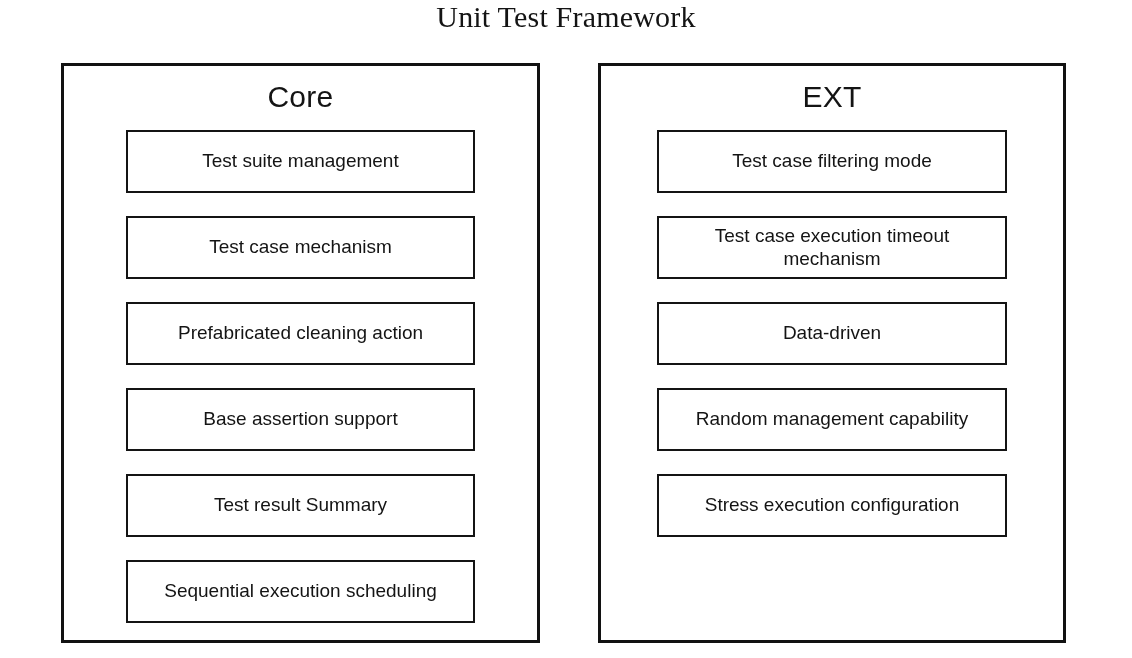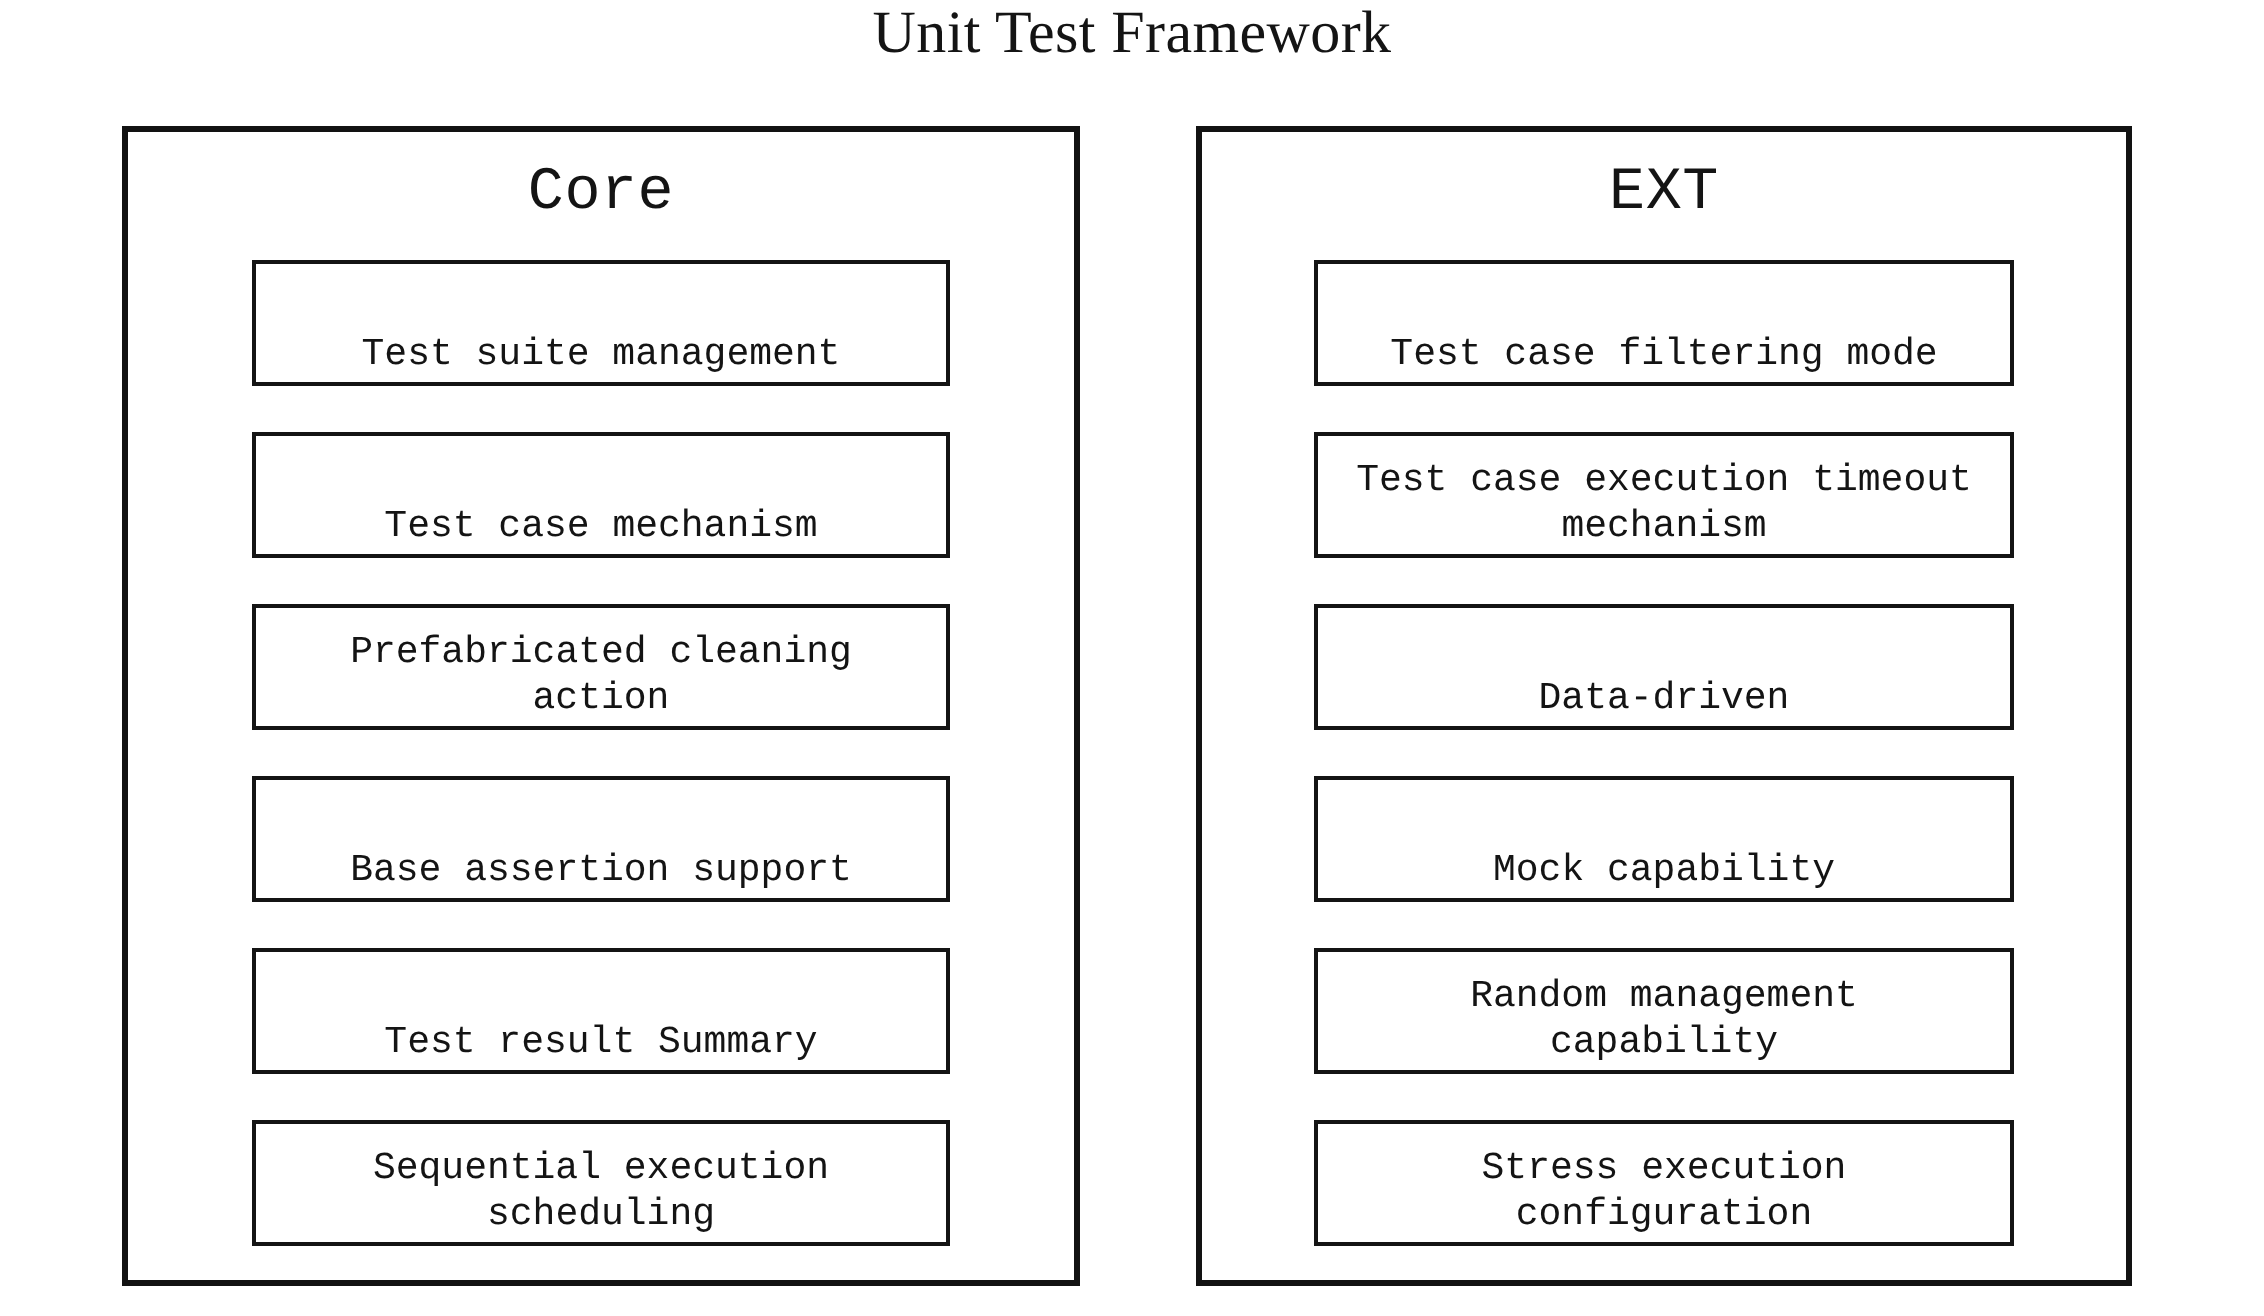--- a/index.html
+++ b/index.html
@@ -22,21 +22,20 @@
     color: #141414;
     font-family: Liberation Serif, serif;
   }
 
   .panel {
     position: absolute;
     top: 63px;
     height: 580px;
     border: 3px solid #121212;
     background: #ffffff;
-    font-family: Liberation Mono, monospace;
   }
   .panel-core { left: 61px;  width: 479px; }
   .panel-ext  { left: 598px; width: 468px; }
 
   .panel-title {
     margin-top: 16px;
     text-align: center;
     font-size: 30px;
     font-weight: normal;
     line-height: 1.0;
@@ -51,21 +50,21 @@
     flex-direction: column;
     align-items: center;
     gap: 23px;
   }
   .feature-box {
     width: 349px;
     height: 63px;
     border: 2.5px solid #141414;
     background: #ffffff;
     display: flex;
-    align-items: flex-end;
+    align-items: center;
     justify-content: center;
     text-align: center;
     padding: 2px 14px;
   }
   .panel-ext .feature-box { width: 350px; }
   .feature-label {
     font-size: 19px;
     line-height: 1.2;
     color: #141414;
   }
@@ -107,23 +106,20 @@
       <div class="feature-box">
         <span class="feature-label">Test case filtering mode</span>
       </div>
       <div class="feature-box">
         <span class="feature-label">Test case execution timeout mechanism</span>
       </div>
       <div class="feature-box">
         <span class="feature-label">Data-driven</span>
       </div>
       <div class="feature-box">
-        <span class="feature-label">Mock capability</span>
-      </div>
-      <div class="feature-box">
         <span class="feature-label">Random management capability</span>
       </div>
       <div class="feature-box">
         <span class="feature-label">Stress execution configuration</span>
       </div>
     </div>
   </section>
 
 </div>
 

